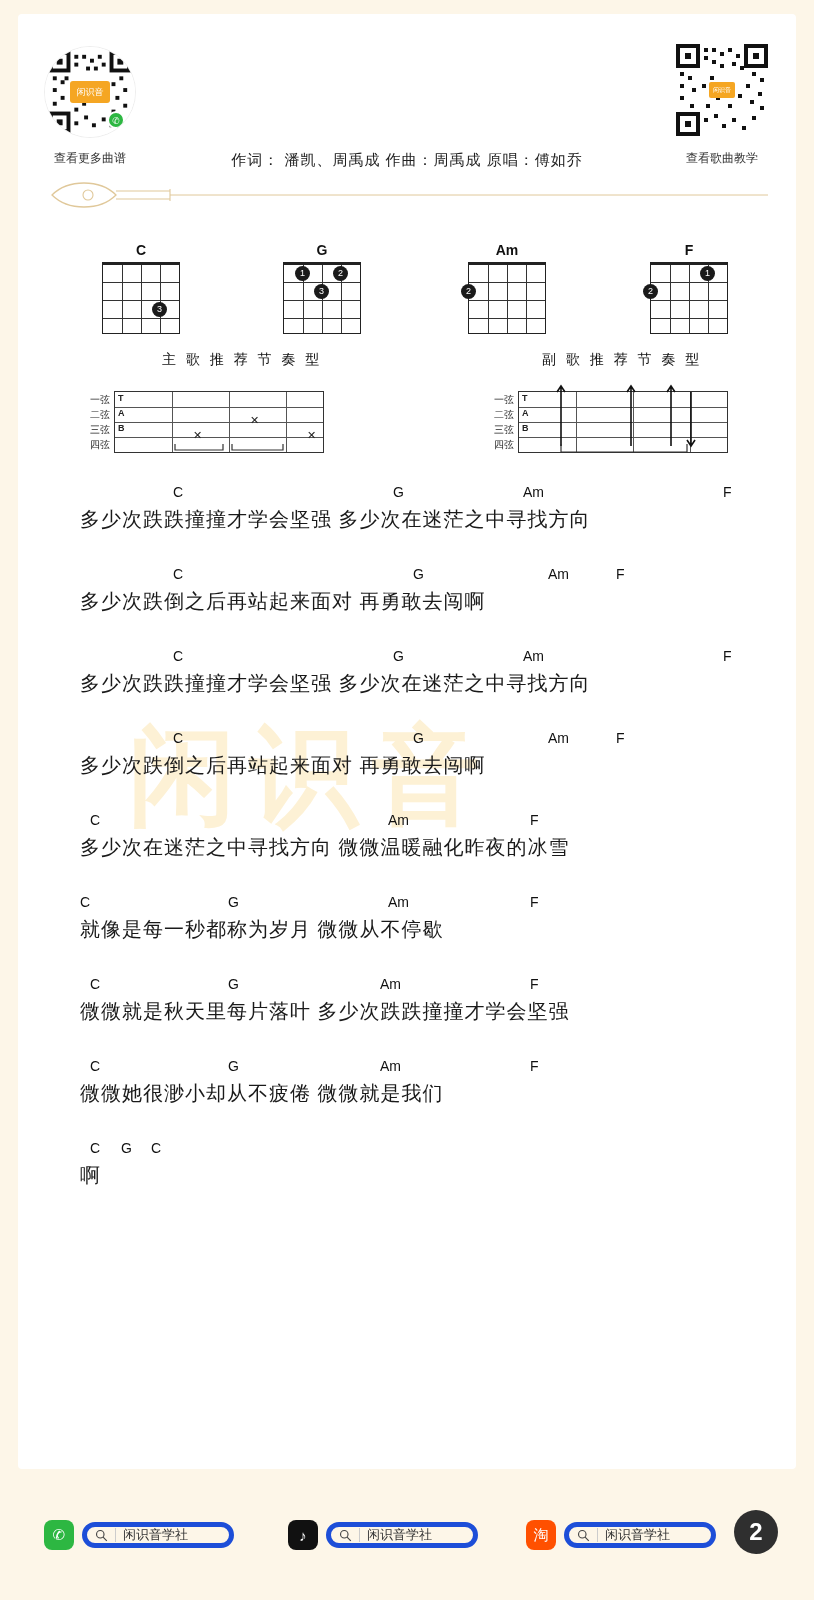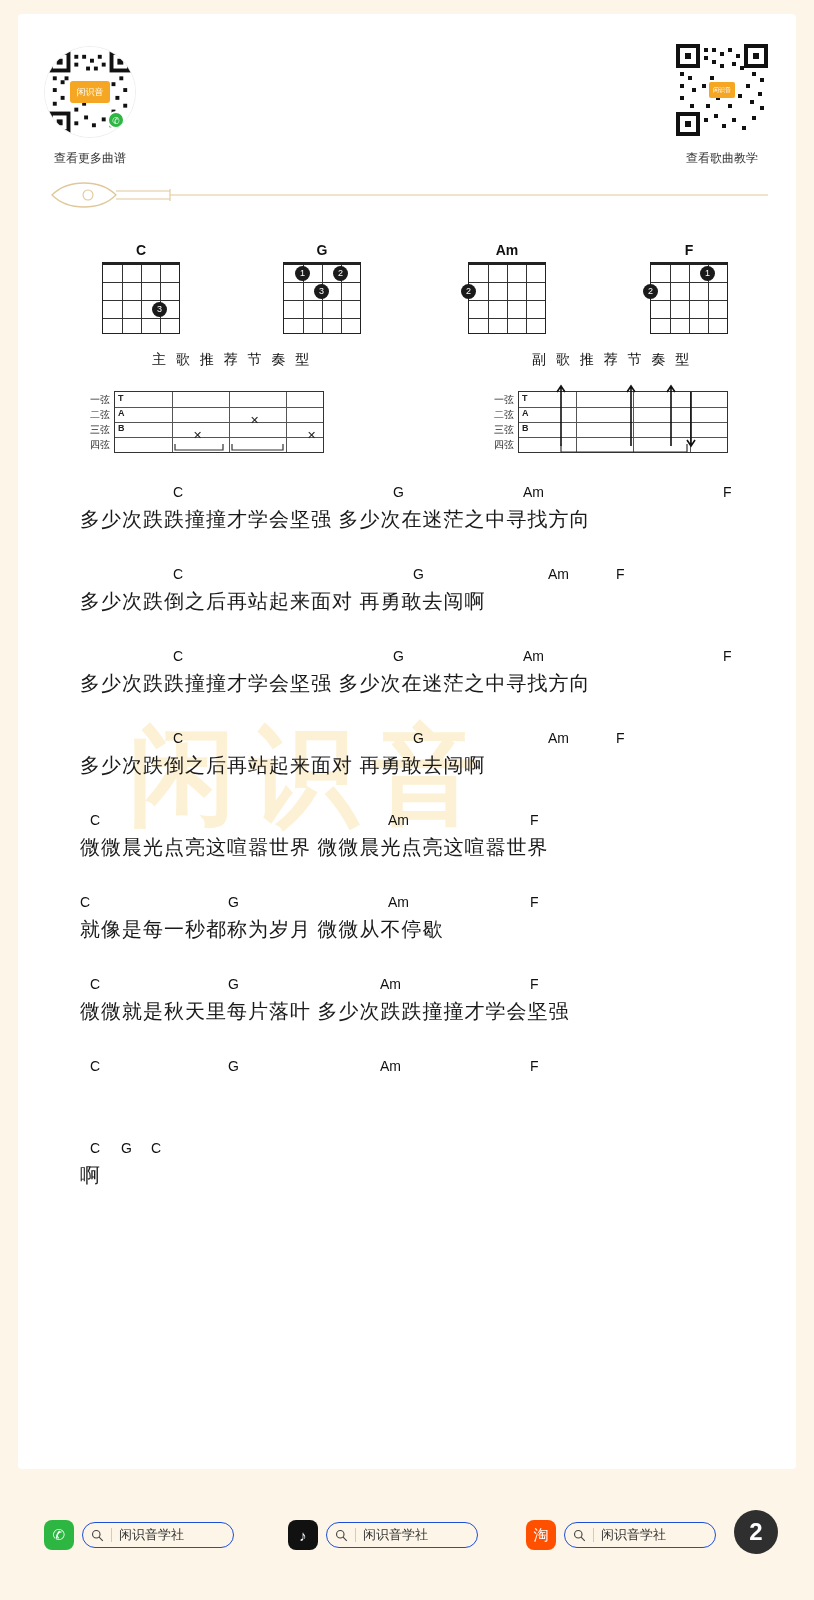--- a/index.html
+++ b/index.html
@@ -82,21 +82,21 @@
   }
   .grid .v { position:absolute; top:0; bottom:0; width:1px; background:#333; }
   .grid .h { position:absolute; left:0; right:0; height:1px; background:#333; }
   .dot {
     position:absolute; width:15px; height:15px; border-radius:50%;
     background:#1a1a1a; color:#fff; font-size:9px; line-height:15px;
     text-align:center;
   }
   
   .pattern-label {
-    position:absolute; font-size:14px; color:#111; letter-spacing:3px;
+    position:absolute; font-size:14px; color:#111; letter-spacing:3px;margin-left:10px;
   }
   .tab {
     position:absolute; border:1px solid #333; background:#fff;
   }
   .tab .line { position:absolute; left:0; right:0; height:1px; background:#555; }
   .tab .vline { position:absolute; top:0; bottom:0; width:1px; background:#555; }
   .tabnames {
     position:absolute; font-size:10px; color:#222; line-height:15px; text-align:right;
   }
   .tabletters {
@@ -123,21 +123,21 @@
   .footer {
     position:absolute; left:18px; bottom:16px; width:778px; height:86px;
   }
   .fitem { position:absolute; top:22px; display:flex; align-items:center; }
   .fbadge {
     width:30px; height:30px; border-radius:8px;
     display:flex; align-items:center; justify-content:center;
     color:#fff; font-size:15px; margin-right:8px;
   }
   .fsearch {
-    width:152px; height:26px; border:1px solid #1d4ed8; border-radius:13px;
+    width:152px; height:26px; border:5px solid #1d4ed8; border-radius:13px;
     display:flex; align-items:center; padding-left:8px; font-size:13px; color:#333;
   }
   .fsearch .sep { width:1px; height:14px; background:#ccc; margin:0 7px; }
   .pagecircle {
     position:absolute; right:18px; top:12px; width:44px; height:44px;
     border-radius:50%; background:#2f2f2f; color:#fff;
     font-size:24px; font-weight:bold; text-align:center; line-height:44px;
   }
 </style>
 </head>
@@ -233,20 +233,21 @@
         <rect x="52" y="60" width="4" height="4"></rect>
           <rect x="62" y="50" width="4" height="4"></rect>
         <rect x="26" y="40" width="4" height="4"></rect>
           <rect x="34" y="32" width="4" height="4"></rect>
       </g>
     </svg>
     <div class="center-badge">闲识音</div>
   </div>
   <div class="qr-right-caption">查看歌曲教学</div>
 
+  <div class="subtitle2">作词： 潘凯、周禹成  作曲：周禹成  原唱：傅如乔</div>
 
   <div class="uke-divider">
     <svg width="730" height="26" viewBox="0 0 730 26">
       <path d="M10 13 Q 22 1 42 1 Q 62 1 74 13 Q 62 25 42 25 Q 22 25 10 13 Z" fill="none" stroke="#e0c89a" stroke-width="1.3"></path>
       <circle cx="46" cy="13" r="5" fill="none" stroke="#e0c89a" stroke-width="1.1"></circle>
       <line x1="74" y1="9" x2="128" y2="9" stroke="#e0c89a" stroke-width="1.1"></line>
       <line x1="74" y1="17" x2="128" y2="17" stroke="#e0c89a" stroke-width="1.1"></line>
       <line x1="128" y1="7" x2="128" y2="19" stroke="#e0c89a" stroke-width="1.1"></line>
       <line x1="128" y1="13" x2="726" y2="13" stroke="#e0c89a" stroke-width="1"></line>
     </svg>
@@ -407,21 +408,21 @@
       </div>
       <div class="textline">多少次跌倒之后再站起来面对 再勇敢去闯啊</div>
     </div>
 
     <div class="lyric-block">
       <div class="chordline">
         <span style="left:72px;">C</span>
         <span style="left:370px;">Am</span>
         <span style="left:512px;">F</span>
       </div>
-      <div class="textline">微微晨光点亮这喧嚣世界 微微晨光点亮这喧嚣世界</div>
+      <div class="textline">多少次在迷茫之中寻找方向 微微温暖融化昨夜的冰雪</div>
     </div>
 
     <div class="lyric-block">
       <div class="chordline">
         <span style="left:62px;">C</span>
         <span style="left:210px;">G</span>
         <span style="left:370px;">Am</span>
         <span style="left:512px;">F</span>
       </div>
       <div class="textline">就像是每一秒都称为岁月 微微从不停歇</div>
@@ -437,20 +438,21 @@
       <div class="textline">微微就是秋天里每片落叶 多少次跌跌撞撞才学会坚强</div>
     </div>
 
     <div class="lyric-block">
       <div class="chordline">
         <span style="left:72px;">C</span>
         <span style="left:210px;">G</span>
         <span style="left:362px;">Am</span>
         <span style="left:512px;">F</span>
       </div>
+      <div class="textline">微微她很渺小却从不疲倦 微微就是我们</div>
     </div>
 
     <div class="lyric-block">
       <div class="chordline">
         <span style="left:72px;">C</span>
         <span style="left:103px;">G</span>
         <span style="left:133px;">C</span>
       </div>
       <div class="textline">啊</div>
     </div>

